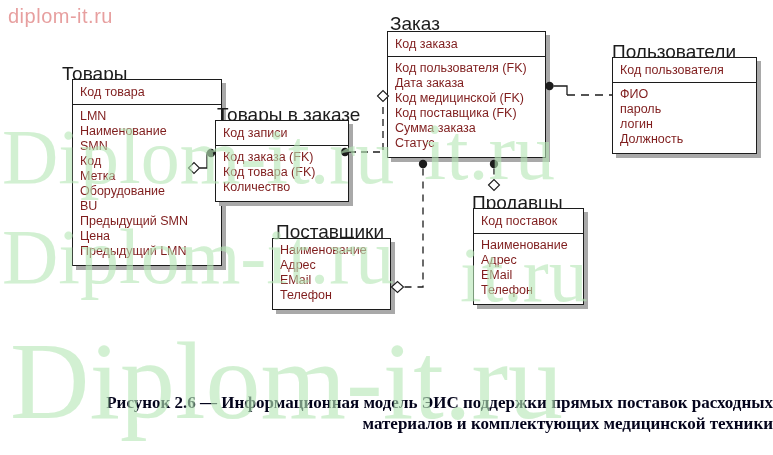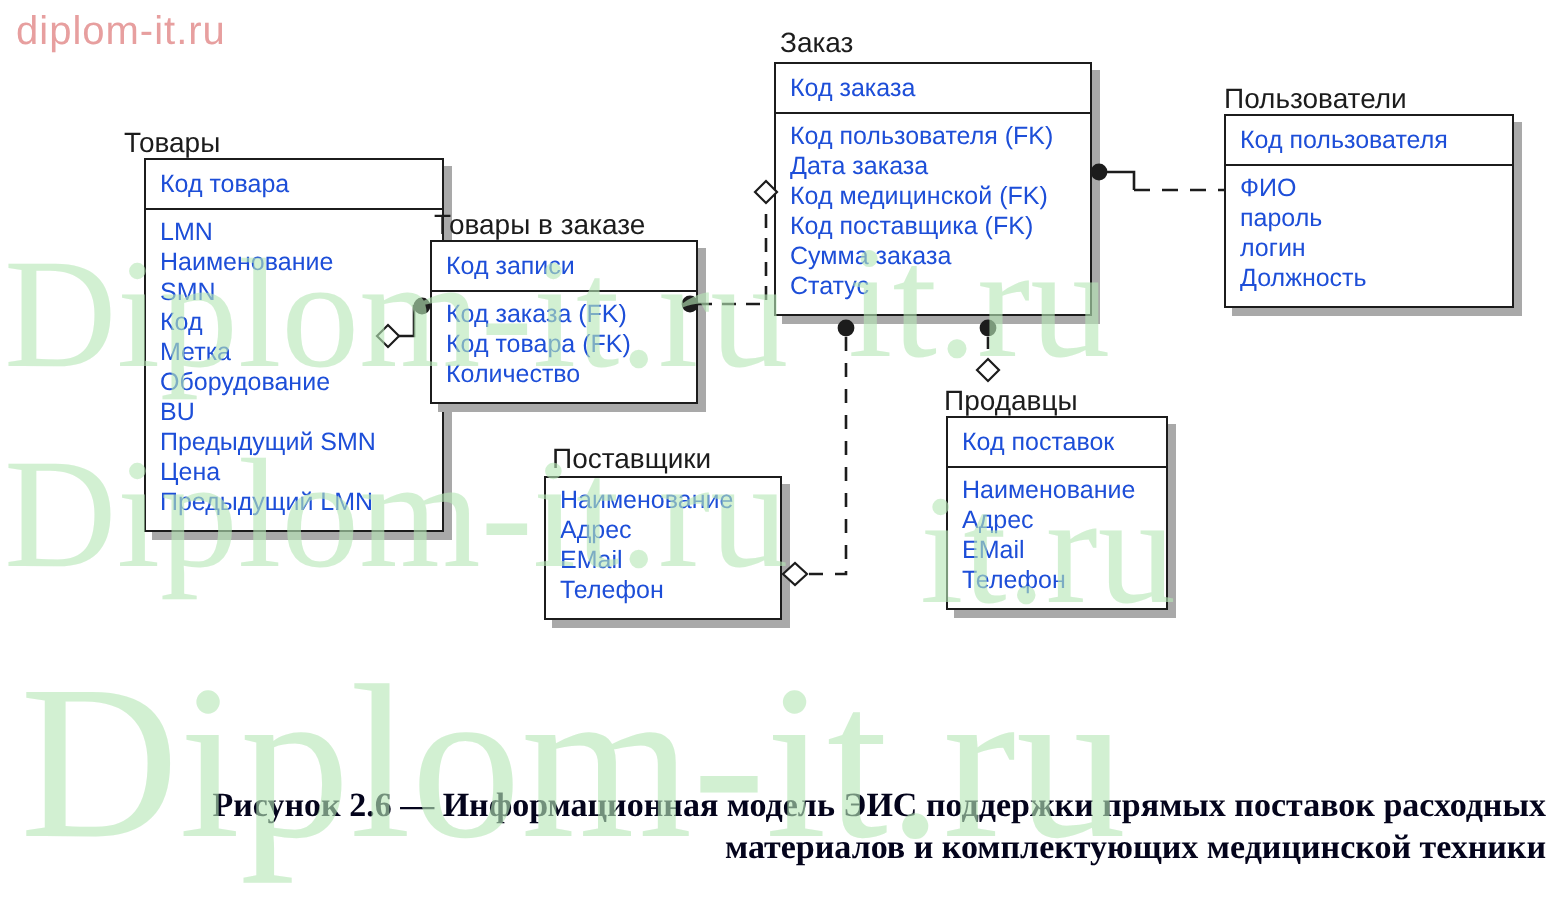--- a/index.html
+++ b/index.html
@@ -2,22 +2,22 @@
 <html><head>
 <meta charset="utf-8">
 <style>
   html,body{margin:0;padding:0;}
   body{width:773px;height:455px;position:relative;overflow:hidden;background:#ffffff;
        font-family:"Liberation Sans",sans-serif;}
   .stage{position:absolute;inset:0;width:773px;height:455px;}
 
   
   .entity{position:absolute;box-sizing:border-box;background:#ffffff;border:1px solid #1c1c1c;
-          box-shadow:4px 4px 0 0 #a9a9a9;color:#1d4ed8;z-index:2;}
-  .entity-label{position:absolute;font-size:14px;color:#1c1c1c;white-space:nowrap;z-index:2;}
+          box-shadow:4px 4px 0 0 #a9a9a9;color:#7f1d1d;z-index:2;}
+  .entity-label{position:absolute;font-size:19px;color:#1c1c1c;white-space:nowrap;z-index:2;}
   .ehead{font-size:12.5px;padding:5px 7px;border-bottom:1px solid #1c1c1c;white-space:nowrap;}
   .ebody{padding:4px 7px 6px 7px;}
   .erow{font-size:12.5px;line-height:15px;white-space:nowrap;}
 
   
   svg.rels{position:absolute;inset:0;z-index:5;pointer-events:none;}
 
   
   .wm{position:absolute;font-family:"Liberation Serif",serif;font-weight:400;
       color:rgba(183,230,183,0.62);z-index:9;pointer-events:none;white-space:nowrap;line-height:1;}

